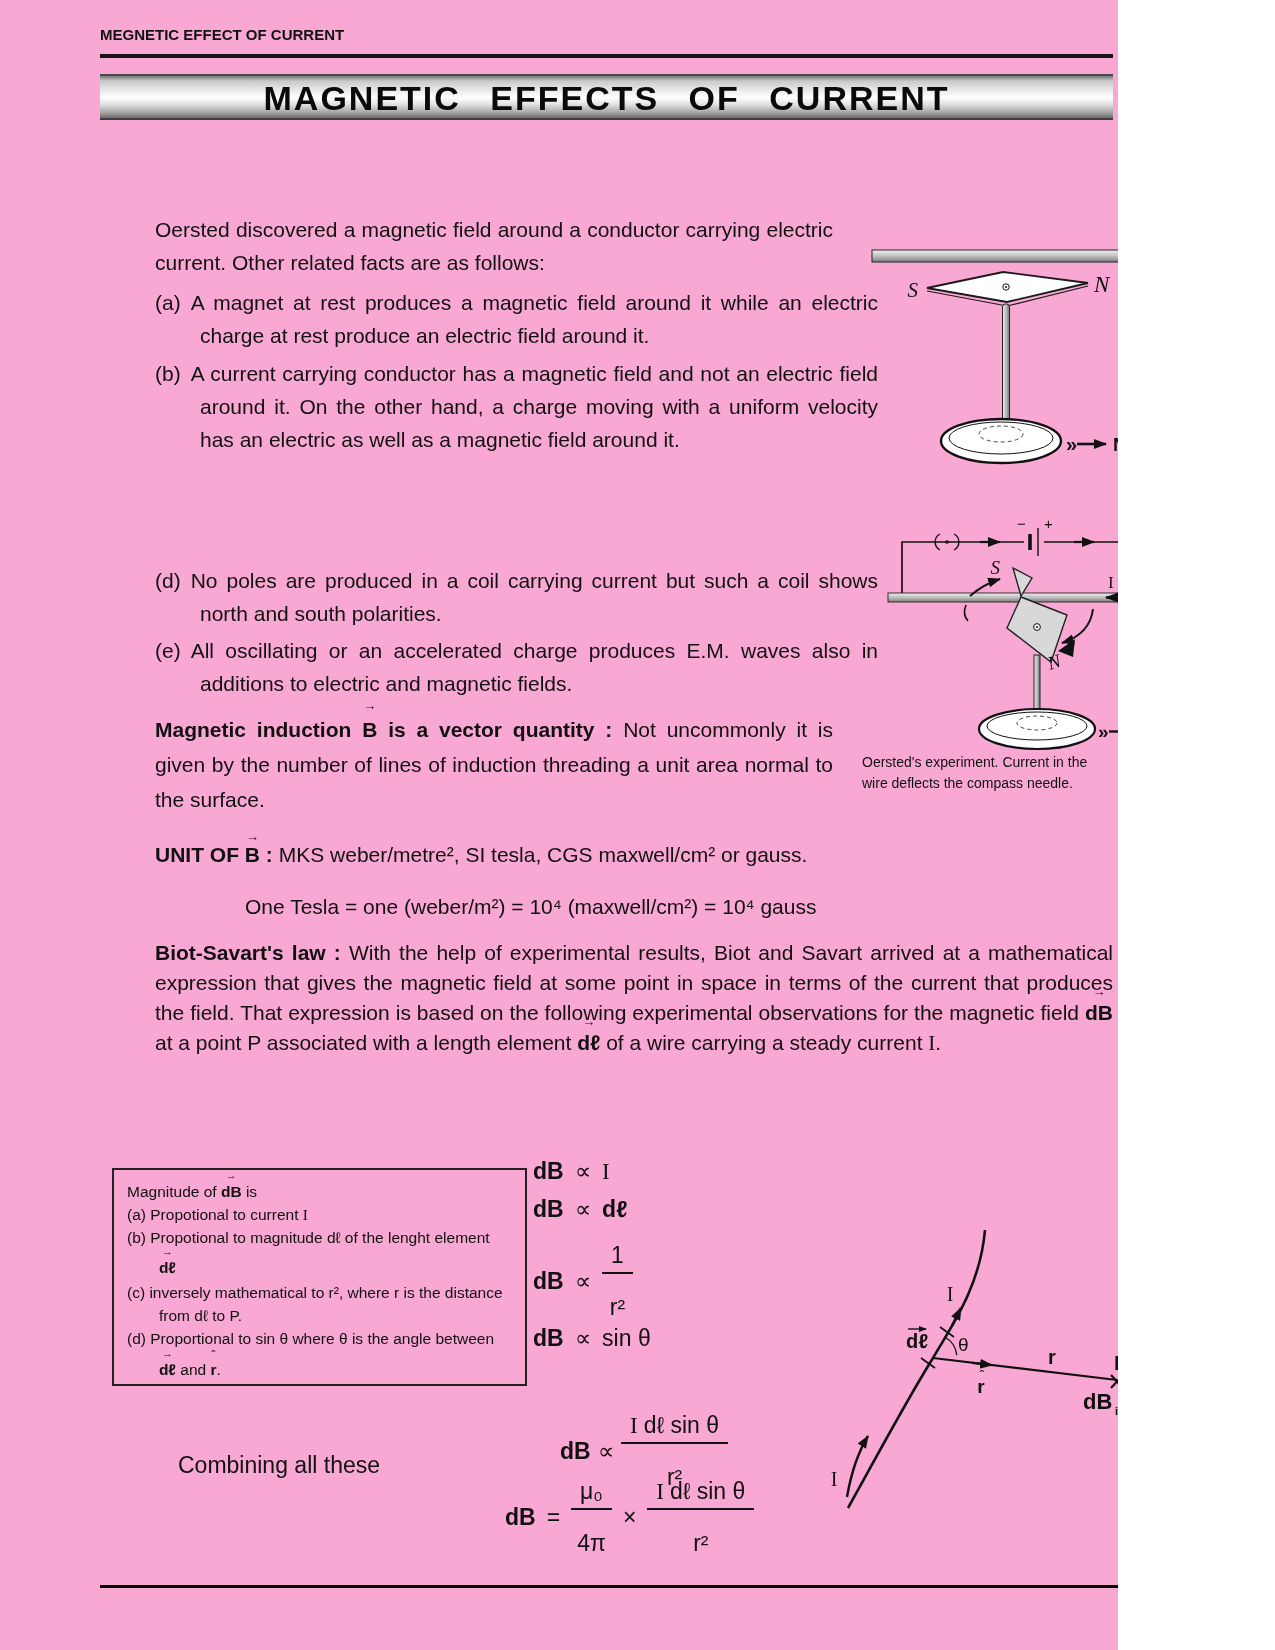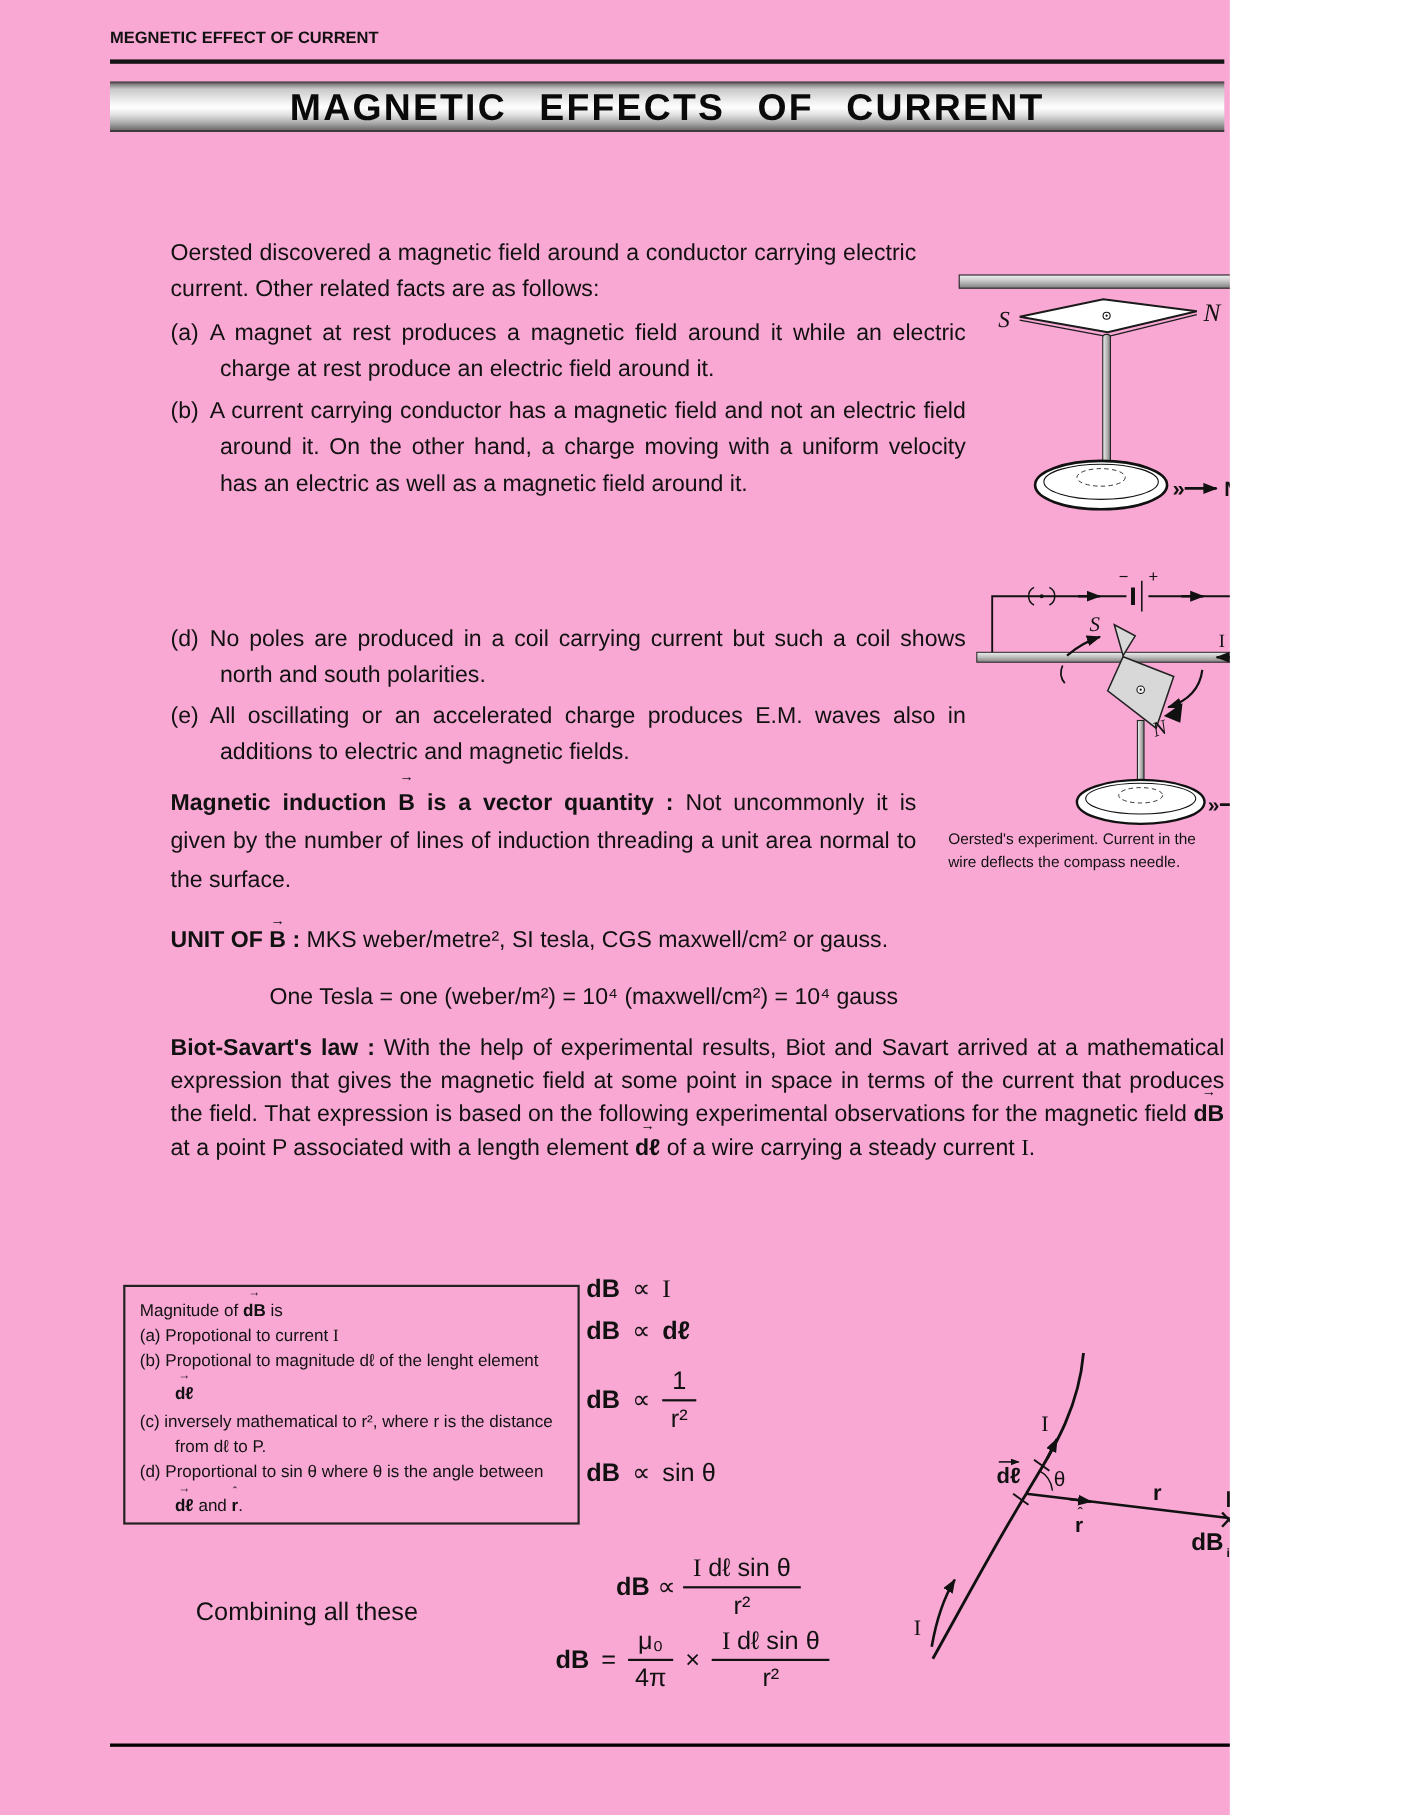--- a/index.html
+++ b/index.html
@@ -26,21 +26,21 @@
            padding:10px 8px 8px 13px;font-size:15.5px;line-height:23px;}
   .mag-box .row{white-space:nowrap;}
   .mag-box .indent{padding-left:32px;}
   .mag-box .vec .arr{top:-10px;font-size:11px;}
   .mag-box .vec.hat .arr{top:-8px;font-size:12px;}
   .eq{display:flex;align-items:baseline;gap:11px;font-size:23px;}
   .eq.fr{align-items:center;}
   .eq .lhs{font-weight:bold;}
   .frac{display:inline-flex;flex-direction:column;align-items:center;}
   .frac .num{border-bottom:2px solid #111;padding:0 9px 3px;white-space:nowrap;}
-  .frac .den{padding-top:2px;white-space:nowrap;}
+  .frac .den{padding-top:20px;white-space:nowrap;}
   .frac .sp{margin-left:6px;}
   .caption{font-size:14px;line-height:21px;}
   .foot-rule{left:100px;top:1585px;width:1072px;height:3px;background:#000;}
   .page-num{left:1134px;top:1592px;font-size:19px;font-weight:bold;}
   svg{font-family:"Liberation Sans","DejaVu Sans",sans-serif;}
   svg text{fill:#111;}
   .serif-it{font-family:"Liberation Serif","DejaVu Serif",serif;font-style:italic;}
 </style>
 </head>
 <body>

